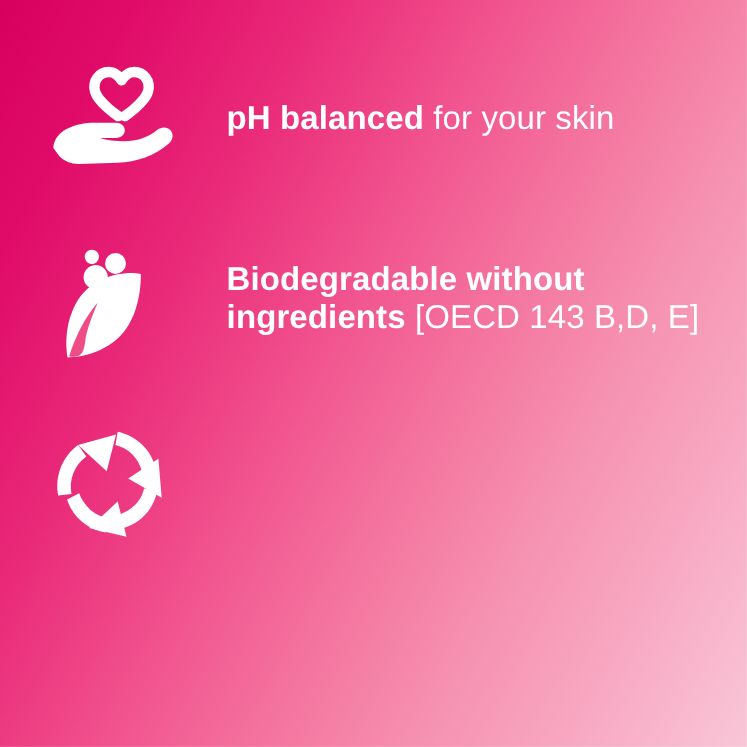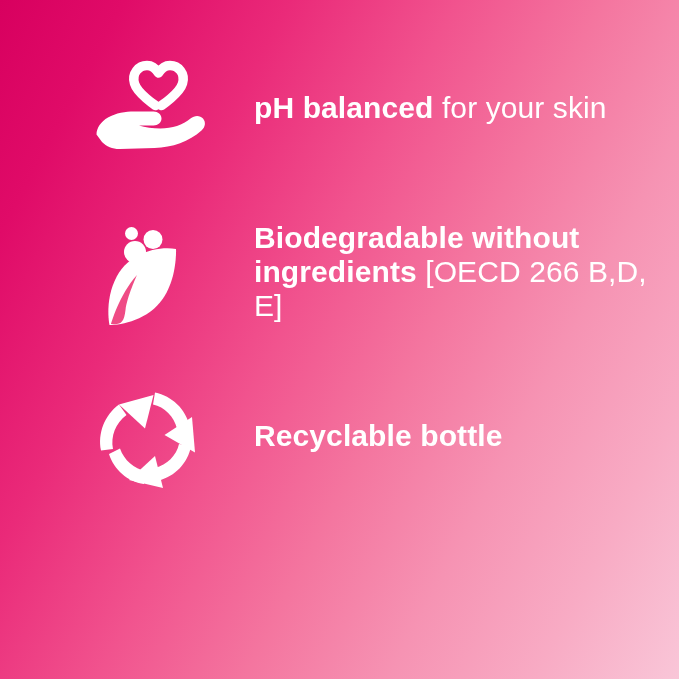--- a/index.html
+++ b/index.html
@@ -40,21 +40,20 @@
     padding-top: 28px;
     box-sizing: border-box;
   }
 
   .feature-row {
     display: flex;
     align-items: center;
     height: 157px;
     padding-left: 38px;
     box-sizing: border-box;
-    margin-left: 48px;
   }
 
   .feature-icon {
     flex: 0 0 auto;
     width: 124px;
     height: 110px;
     display: flex;
     align-items: center;
     justify-content: center;
   }
@@ -124,21 +123,21 @@
           <circle cx="62" cy="24.5" r="9.5" fill="#ffffff"></circle>
           <circle cx="44" cy="37" r="11" fill="#ffffff"></circle>
 
           <path d="M85 34 C85 34 86.5 62 72 83.5 C57.5 105 30.5 110 18.5 110
                    C18.5 110 13 85 26 61 C39 37 68 31 85 34 Z" fill="#ffffff"></path>
 
           <path d="M20 109 C20 109 28 80 46 60 C46 60 36 82 34.5 95 C33 108 29.5 110 20 109 Z" fill="#ef4b85"></path>
         </svg>
       </div>
       <div class="feature-text">
-        <span class="txt-strong">Biodegradable without ingredients</span><span class="txt-light"> [OECD 266 B,D, E]</span>
+        <span class="txt-strong">Biodegradable without ingredients</span><span class="txt-light"> [OECD 143 B,D, E]</span>
       </div>
     </div>
 
     <div class="feature-row row-recycle">
       <div class="feature-icon">
         <svg width="116" height="112" viewBox="0 0 116 112" fill="none" aria-hidden="true">
           <g fill="#ffffff">
 
             <path d="M8 66.5 C4.5 49.5 11.5 31 26 20.5 L33.5 31 C22.5 39 17.5 52.5 20 65 Z"></path>
             <path d="M26 20.5 L60.5 11 L52 44.5 Z"></path>
@@ -146,19 +145,16 @@
             <path d="M62 8.5 C79 12 92.5 25 96.5 41.5 L84 44.5 C81 32.5 71.5 23 60 20.5 Z"></path>
             <path d="M99 33 L102 68.5 L71.5 51 Z"></path>
 
             <path d="M98 62 C95 79 82 92.5 65.5 96.5 L62 84 C74 81 83.5 71.5 86 60 Z"></path>
             <path d="M70 104 L36 96 L62 72 Z"></path>
 
             <path d="M16 70 C21 86 34.5 97.5 51 100 L53 87 C41 85 31 76 27 64.5 Z"></path>
           </g>
         </svg>
       </div>
-      <div class="feature-text">
-        <span class="txt-strong">Recyclable bottle</span><span class="txt-light"></span>
-      </div>
     </div>
 
   </div>
 </div>
 
 </body></html>

